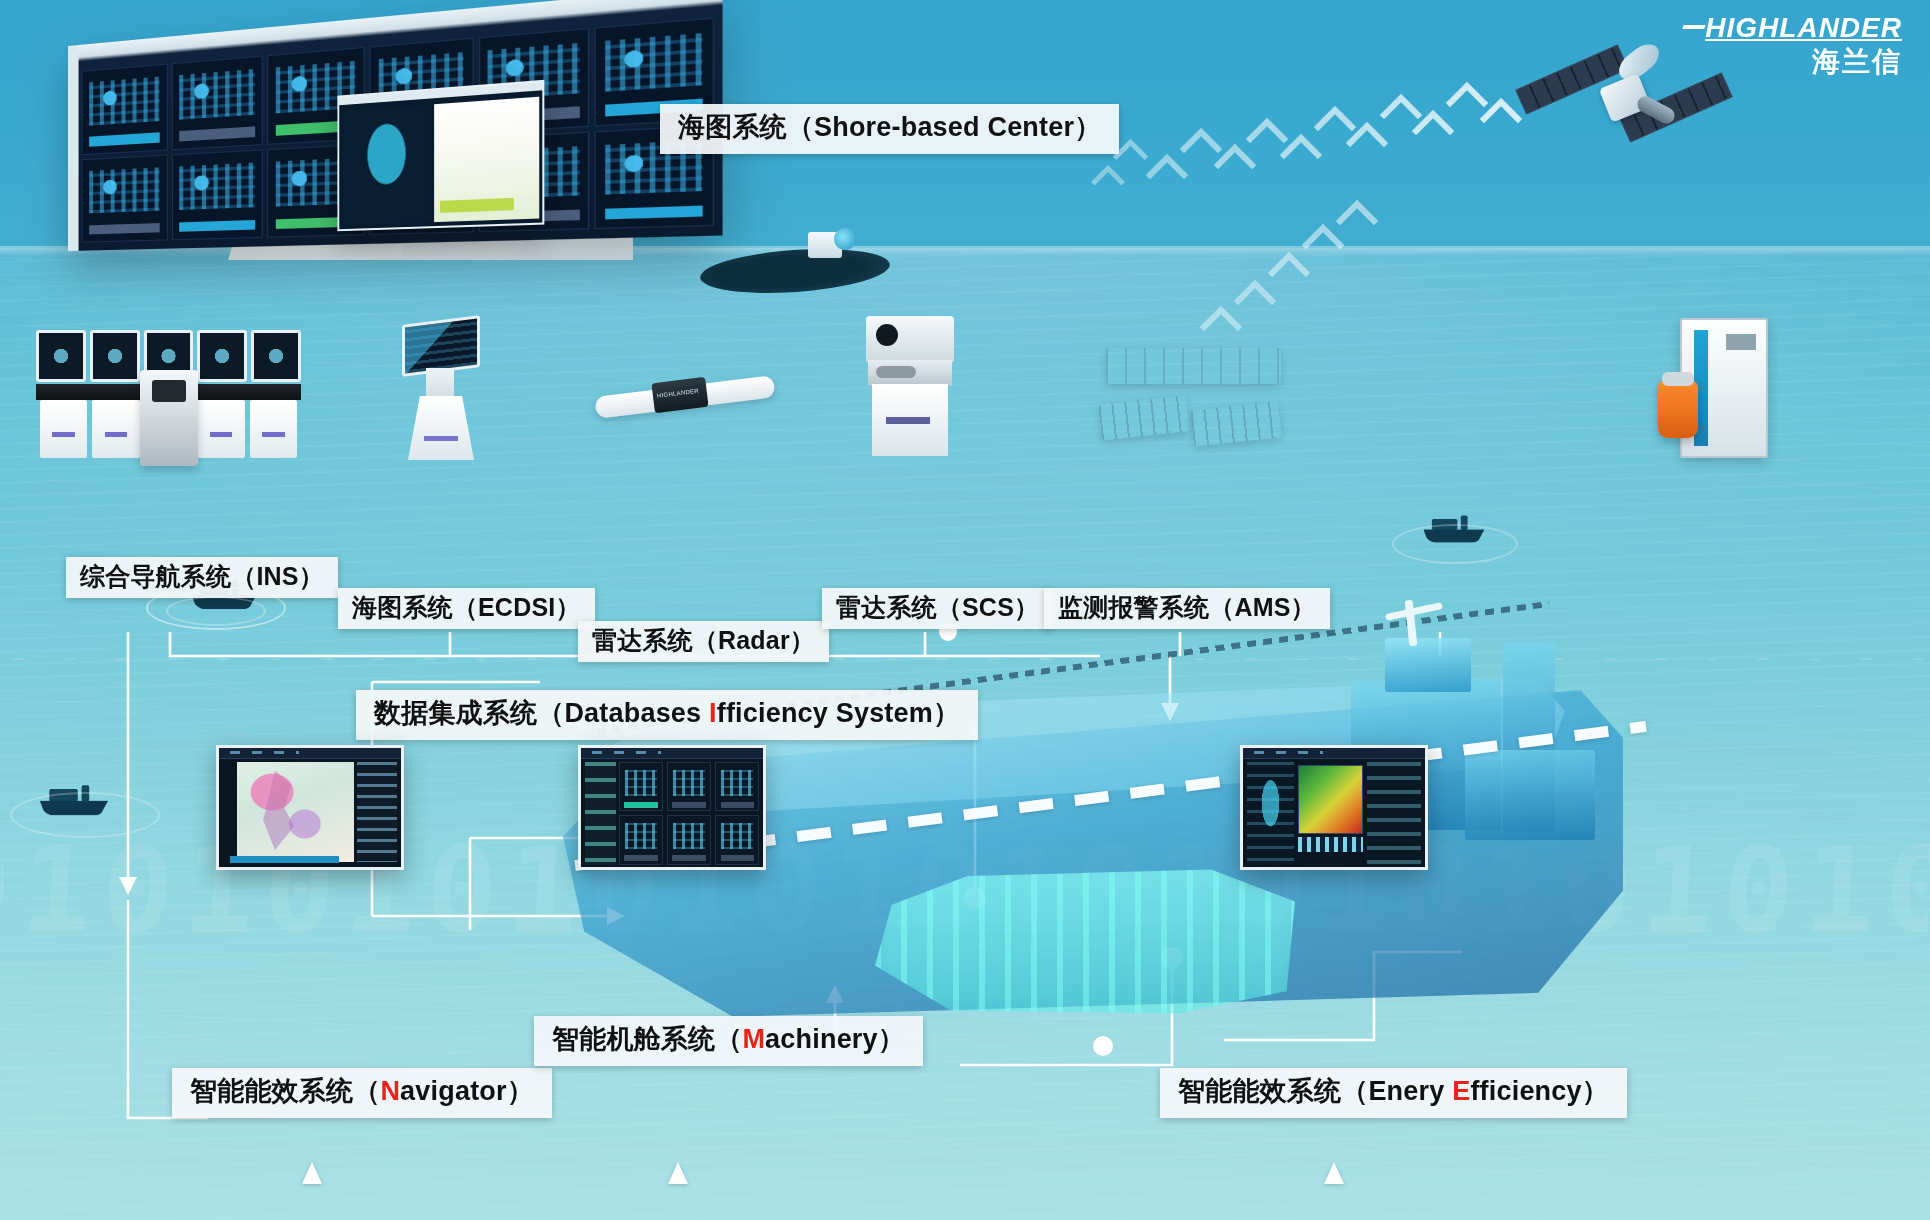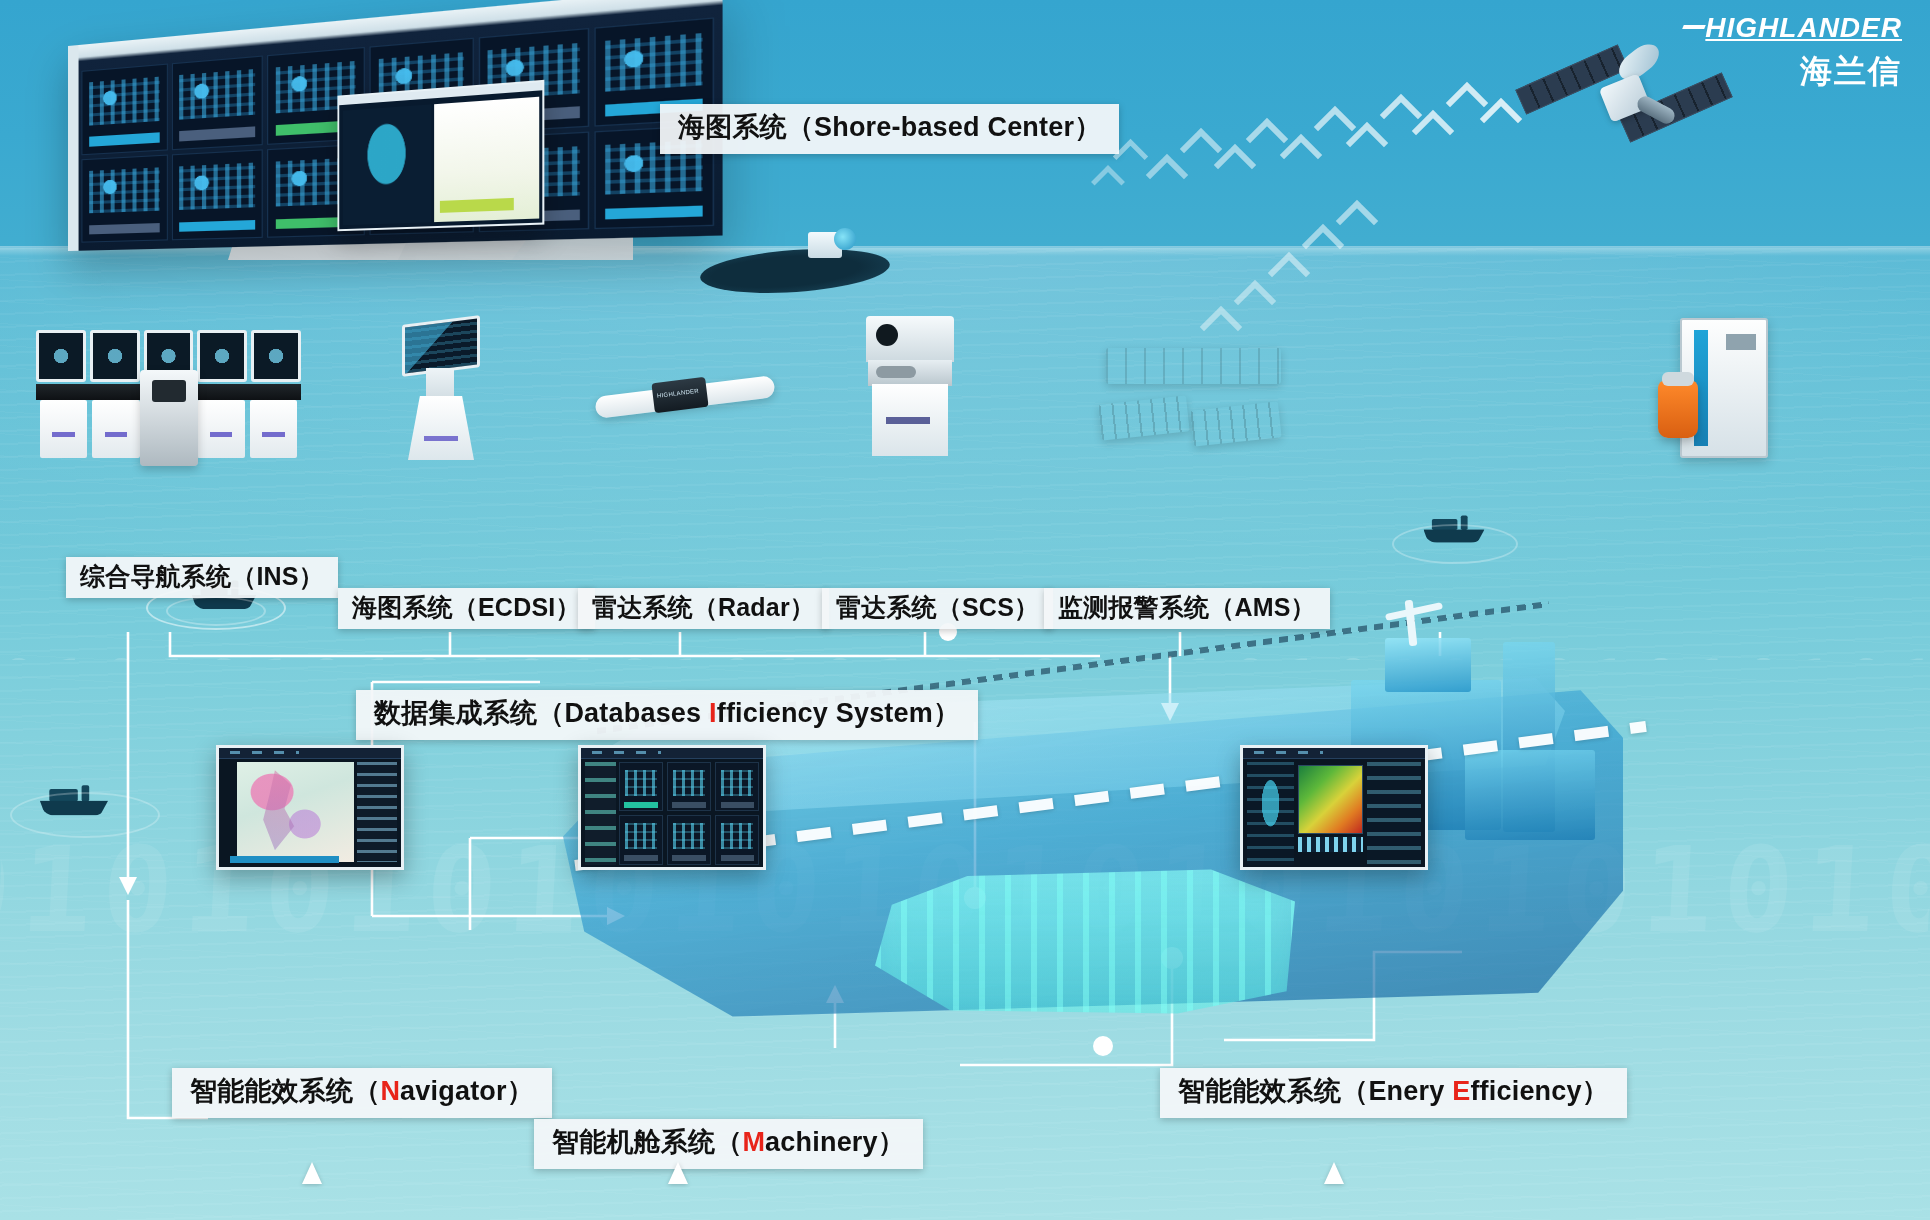--- a/index.html
+++ b/index.html
@@ -510,21 +510,21 @@
   
   .brand{ position:absolute; right:28px; top:14px; text-align:right; color:#fff; }
   .brand .en{
     font-size:28px; font-weight:700; font-style:italic; letter-spacing:1px; line-height:1;
     position:relative; padding-left:16px;text-decoration:underline;
   }
   .brand .en::before{
     content:""; position:absolute; left:-6px; top:11px; width:22px; height:4px;
     background:#fff; transform:skewX(-22deg);
   }
-  .brand .cn{ font-size:32px; font-weight:700; letter-spacing:2px; margin-top:13px; line-height:1; }
+  .brand .cn{ font-size:28px; font-weight:700; letter-spacing:2px; margin-top:6px; line-height:1; }
 </style>
 </head>
 <body>
 
 <div id="stage">
 
   <div class="sky"></div>
   <div class="sea"></div>
   <div class="horizon"></div>
 
@@ -732,21 +732,21 @@
       <div class="m2"></div>
   </div>
 
   <div class="dev vdr">
     <div class="cab"></div>
       <div class="capsule"></div>
   </div>
 
   <div class="chip chip-md" style="left:66px;  top:557px;">综合导航系统（INS）</div>
   <div class="chip chip-md" style="left:338px; top:588px;">海图系统（ECDSI）</div>
-  <div class="chip chip-md" style="left:578px; top:588px;">雷达系统（Radar）</div>
+  <div class="chip chip-md" style="left:578px; top:621px;">雷达系统（Radar）</div>
   <div class="chip chip-md" style="left:822px; top:588px;">雷达系统（SCS）</div>
   <div class="chip chip-md" style="left:1044px; top:588px;">监测报警系统（AMS）</div>
 
   <div class="chip chip-lg" style="left:356px; top:690px;">
     <span>数据集成系统（Databases </span><span class="hl">I</span><span>fficiency System）</span>
   </div>
 
   <div class="thumb thumb-nav" style="left:216px; top:745px; width:188px; height:125px;">
     <div class="tbar"></div>
       <div class="map"></div>
@@ -772,21 +772,21 @@
       <div class="left"></div>
       <div class="mid"></div>
       <div class="mid2"></div>
       <div class="right"></div>
   </div>
 
   <div class="chip chip-lg" style="left:172px; top:1068px;">
     <span>智能能效系统（</span><span class="hl">N</span><span>avigator）</span>
   </div>
 
-  <div class="chip chip-lg" style="left:534px; top:1119px;">
+  <div class="chip chip-lg" style="left:534px; top:1016px;">
     <span>智能机舱系统（</span><span class="hl">M</span><span>achinery）</span>
   </div>
 
   <div class="chip chip-lg" style="left:1160px; top:1068px;">
     <span>智能能效系统（Enery </span><span class="hl">E</span><span>fficiency）</span>
   </div>
 
   <div class="tri-up" style="left:302px;  top:1162px;"></div>
   <div class="tri-up" style="left:668px;  top:1162px;"></div>
   <div class="tri-up" style="left:1324px; top:1162px;"></div>

